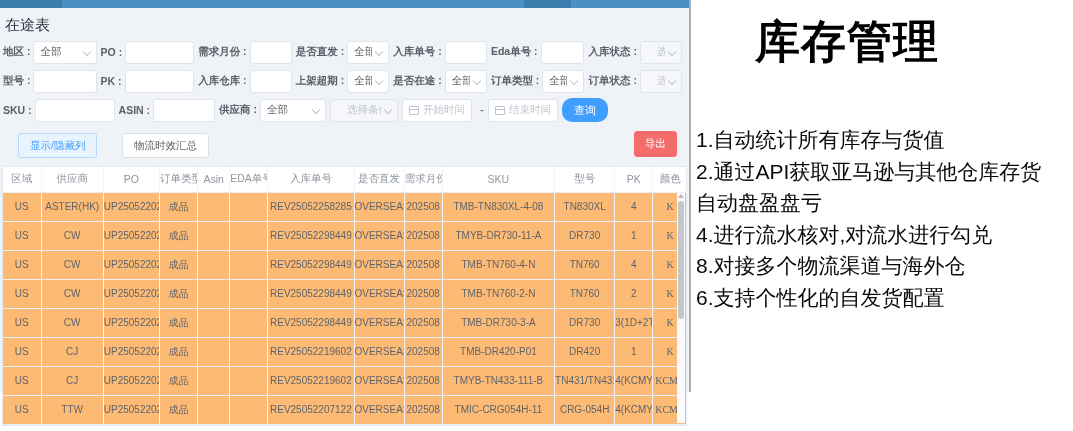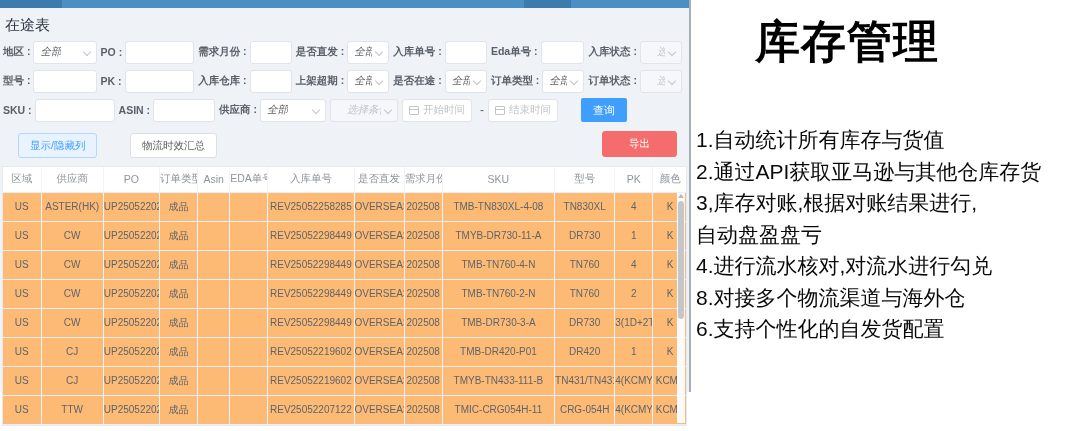--- a/index.html
+++ b/index.html
@@ -19,50 +19,50 @@
   .filters { padding:0 3px; }
   .filter-row { display:flex; align-items:center; height:26px; margin-bottom:3px; }
   .f-pair { display:flex; align-items:center; flex:1; min-width:0; margin-right:4px; }
   .f-pair.fixed { flex:0 0 auto; }
   .f-label { font-size:10.5px; font-weight:bold; color:#5a6068; white-space:nowrap; margin-right:3px; }
   .fld { height:23px; background:#fff; border:1px solid #dfe4ed; border-radius:3px;
          font-size:10.5px; color:#606266; display:flex; align-items:center;
          padding:0 6px; flex:1; min-width:0; position:relative; }
   input.fld { outline:none; }
   .sel { justify-content:space-between; cursor:pointer; }
-  .sel .val { overflow:hidden; white-space:nowrap;font-style:italic; }
+  .sel .val { overflow:hidden; white-space:nowrap; }
   .sel.disabled { background:#f5f7fa;padding-left:16px; }
   .sel .val.ph, .date .val.ph { color:#c0c4cc; }
   .chev { width:6px; height:6px; border-right:1.2px solid #c0c4cc; border-bottom:1.2px solid #c0c4cc;
           transform:rotate(45deg); margin-left:4px; flex:0 0 auto; }
   .date { background:#fff; }
   .cal { width:10px; height:9px; border:1px solid #c0c4cc; border-radius:1px; margin-right:4px;
          position:relative; flex:0 0 auto; }
   .cal:after { content:""; position:absolute; left:0; right:0; top:2px; border-top:1px solid #c0c4cc; }
   .sep { font-size:12px; color:#606266; margin:0 4px; flex:0 0 auto; }
   .btn-query { height:24px; padding:0 12px; background:#409eff; color:#fff; border:none;
-               border-radius:2px; font-size:11px; cursor:pointer; flex:0 0 auto;margin-left:19px; }
+               border-radius:10px; font-size:11px; cursor:pointer; flex:0 0 auto; }
 
   .toolbar { position:relative; padding:7px 10px 6px 18px; }
   .btn { height:25px; padding:0 11px; border-radius:3px; font-size:10.5px; cursor:pointer; }
-  .btn-plain-blue { background:#e8f3fe; border:1px solid #b3d8ff; color:#409eff; margin-right:28px; }
+  .btn-plain-blue { background:#e8f3fe; border:1px solid #b3d8ff; color:#409eff; margin-right:20px; }
   .btn-plain { background:#fff; border:1px solid #dcdfe6; color:#606266; }
   .btn-export { position:absolute; right:12px; top:5px; background:#f56c6c; border:1px solid #f56c6c;
-                color:#fff; font-size:10.5px; height:26px; padding:0 26px; }
+                color:#fff; font-size:10.5px; height:26px; padding:0 10px; }
 
   .table-wrap { position:relative; margin:2px 2px 0 2px; height:260px; overflow:hidden;
                 background:#fdba74; border:1px solid #e6e9f0; }
   table { border-collapse:collapse; table-layout:fixed; width:684px; }
   th { font-size:10.5px; font-weight:normal; color:#8f959e; height:25px;
        border-bottom:1px solid #ebeef5; border-right:1px solid #f2f4f8; background:#fff;
        white-space:nowrap; overflow:hidden; }
   td { font-size:10px; color:#5f646b; height:29px; text-align:center;
        border-bottom:1px solid #ebeef5; border-right:1px solid #f2f4f8;
        white-space:nowrap; overflow:hidden; }
-  th:last-child, td:last-child { border-right:none; }
+  th:last-child, td:last-child { border-right:none;font-family:Liberation Serif, serif; }
 
   .vscroll { position:absolute; right:1px; top:26px; bottom:2px; width:8px; background:#fafafa; }
   .vscroll .arrow-up { position:absolute; top:1px; left:1px; width:0; height:0;
       border-left:3px solid transparent; border-right:3px solid transparent;
       border-bottom:4px solid #b5b8bd; }
   .vscroll .thumb { position:absolute; top:8px; left:1px; width:6px; height:118px;
       background:#c3c6cb; border-radius:3px; cursor:pointer; }
 
   
   .right-panel { position:absolute; left:693px; top:0; width:380px; height:431px; background:#fff; }
@@ -386,19 +386,18 @@
       <div class="thumb"></div>
     </div>
   </div>
 </div>
 
 <div class="right-panel">
   <div class="rp-title">库存管理</div>
   <div class="features" id="features">
       <div class="feature-line">1.自动统计所有库存与货值</div>
       <div class="feature-line">2.通过API获取亚马逊与其他仓库存货</div>
-      <div class="feature-line">3,库存对账,根据对账结果进行,</div>
       <div class="feature-line">自动盘盈盘亏</div>
       <div class="feature-line">4.进行流水核对,对流水进行勾兑</div>
       <div class="feature-line">8.对接多个物流渠道与海外仓</div>
       <div class="feature-line">6.支持个性化的自发货配置</div>
     </div>
 </div>
 
 </body></html>

